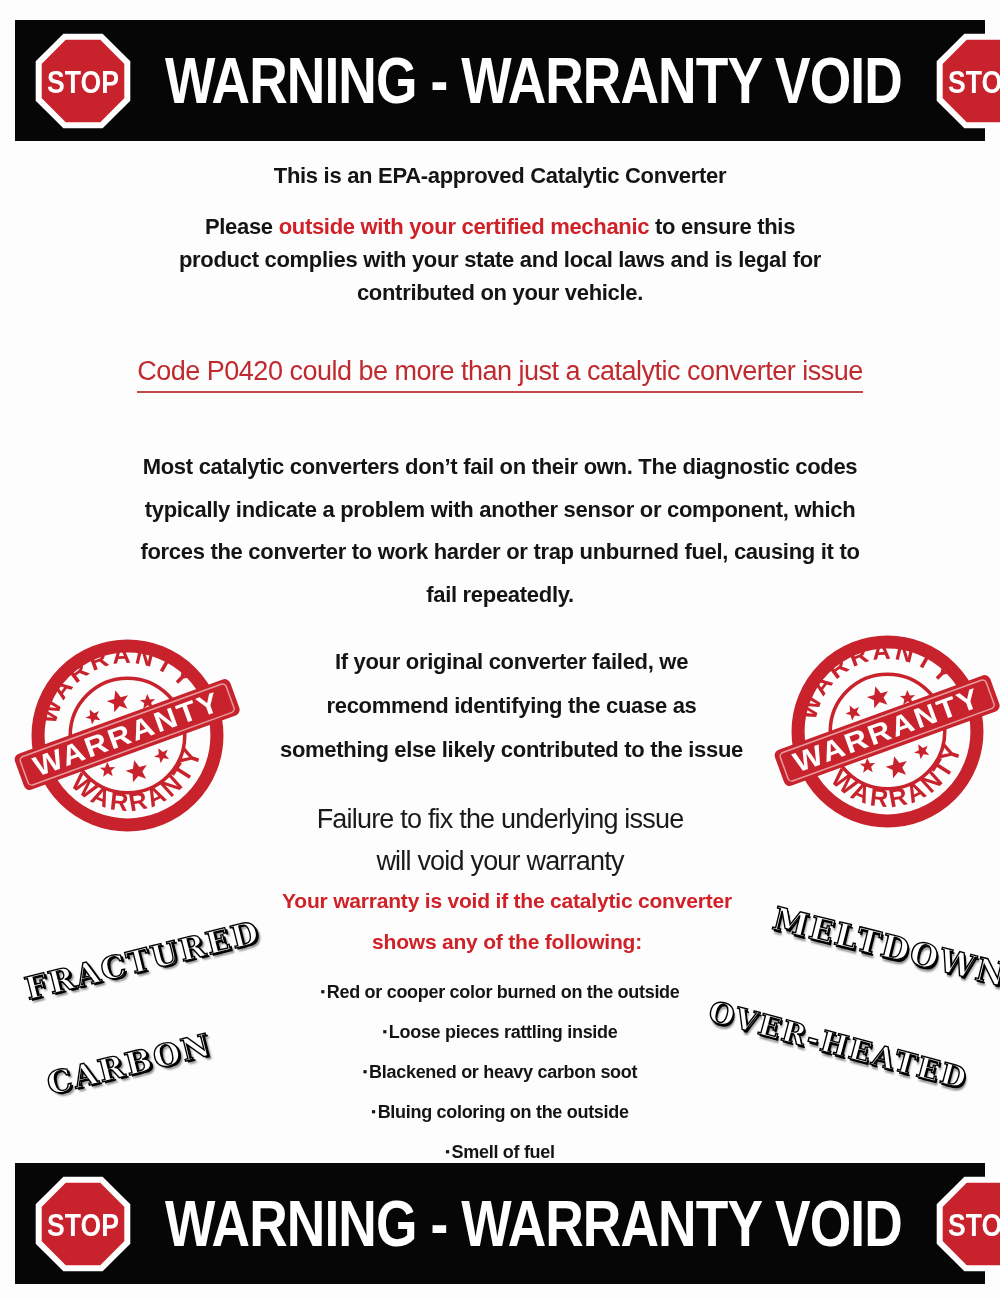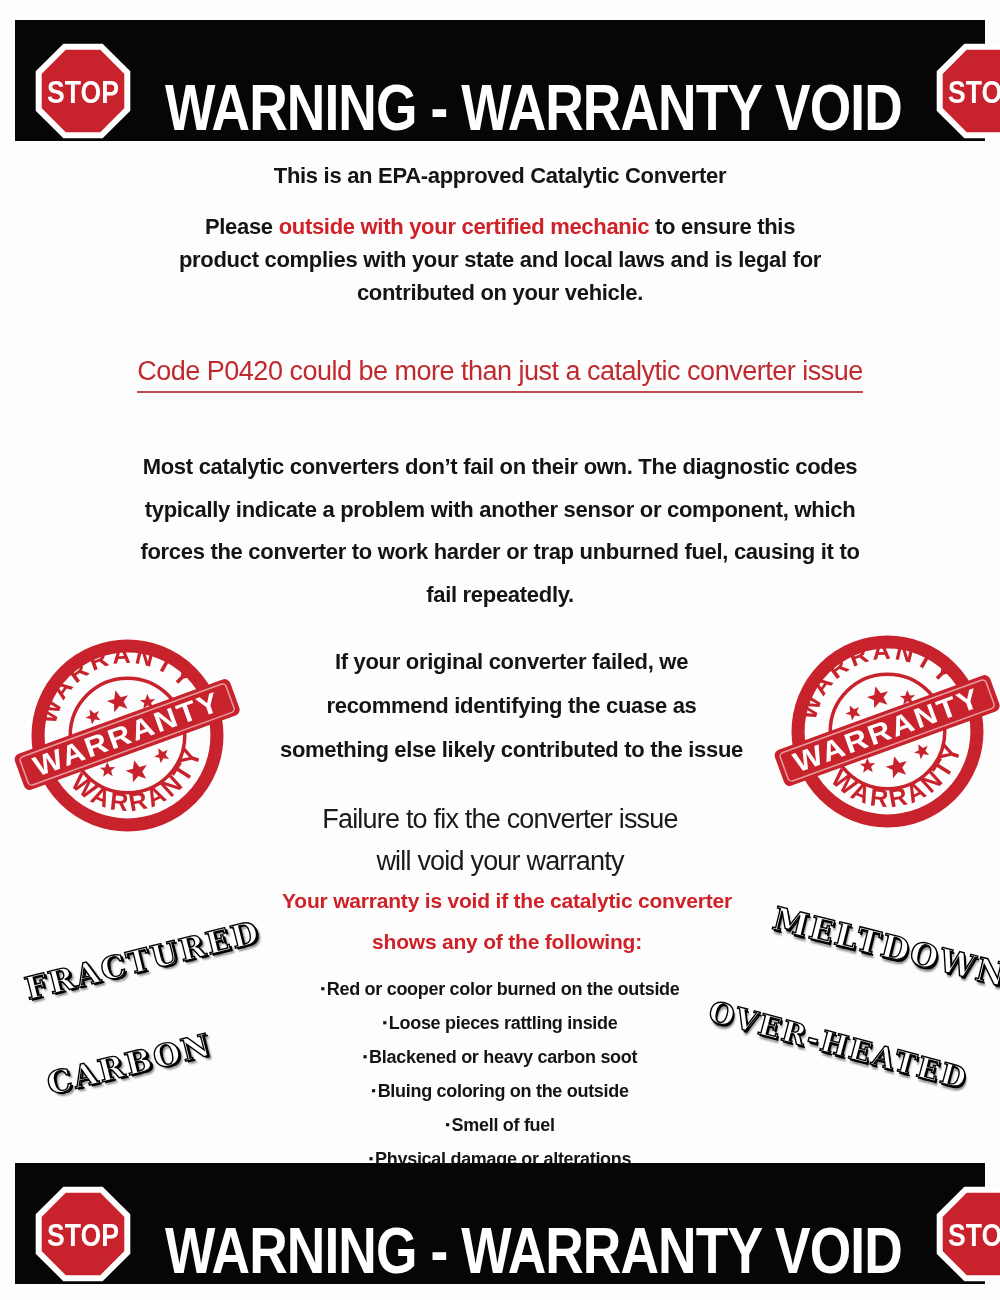--- a/index.html
+++ b/index.html
@@ -15,21 +15,21 @@
   }
 
   
   .banner {
     position: absolute;
     left: 15px;
     right: 15px;
     height: 121px;
     background: #060606;
     display: flex;
-    align-items: flex-end;
+    align-items: center;
     justify-content: space-between;
     padding: 0 18px;
   }
   .banner.top    { top: 20px; }
   .banner.bottom { top: 1163px; }
   .stop-sign { width: 100px; height: 100px; flex: 0 0 auto; }
   .banner-title {
     flex: 1 1 auto;
     text-align: center;
     color: #ffffff;
@@ -47,21 +47,21 @@
   .intro-title   { top: 163px; font-size: 22px; font-weight: 700; letter-spacing: -0.3px; }
   .please        { top: 210px; font-size: 22px; font-weight: 700; letter-spacing: -0.3px; line-height: 33px; }
   .red-inline    { color: #cf2127; }
   .p0420         { top: 356px; font-size: 27px; font-weight: 400; letter-spacing: -0.5px; color: #c02a2e; }
   .p0420 .underlined { border-bottom: 2px solid #c4494d; padding-bottom: 5px; }
   .most-para     { top: 446px; font-size: 22px; font-weight: 700; letter-spacing: -0.3px; line-height: 42.5px; }
   .middle-para   { top: 640px; font-size: 22px; font-weight: 700; letter-spacing: -0.3px; line-height: 44px; padding-left: 23px; }
   .failure-para  { top: 798px; font-size: 27px; font-weight: 400; letter-spacing: -0.8px; line-height: 42px; color: #1a1a1a; }
   .void-notice   { top: 880px; font-size: 21px; font-weight: 700; letter-spacing: -0.2px; line-height: 41px; color: #cf2127; padding-left: 14px; }
 
-  .bullet-list   { top: 972px; font-size: 18px; font-weight: 700; letter-spacing: -0.3px; line-height: 34px; list-style: none; }
+  .bullet-list   { top: 972px; font-size: 18px; font-weight: 700; letter-spacing: -0.3px; line-height: 40px; list-style: none; }
   .bullet-list li { display: block; }
   .bullet-marker { font-size: 13px; vertical-align: 2px; margin-right: 2px; }
 
   
   .stamp { position: absolute; width: 205px; height: 195px; }
   .stamp svg { overflow: visible; }
   .stamp.left  { left: 25px;  top: 638px; }
   .stamp.right { left: 785px; top: 634px; }
 
   
@@ -176,21 +176,21 @@
     </svg>
   </div>
 
   <div class="tblock middle-para">
     <span class="tline">If your original converter failed, we</span>
     <span class="tline">recommend identifying the cuase as</span>
     <span class="tline">something else likely contributed to the issue</span>
   </div>
 
   <div class="tblock failure-para">
-    <span class="tline">Failure to fix the converter issue</span>
+    <span class="tline">Failure to fix the underlying issue</span>
     <span class="tline">will void your warranty</span>
   </div>
 
   <div class="tblock void-notice">
     <span class="tline">Your warranty is void if the catalytic converter</span>
     <span class="tline">shows any of the following:</span>
   </div>
 
   <ul class="tblock bullet-list">
     <li><span class="bullet-marker">▪</span><span>Red or cooper color burned on the outside</span></li>

